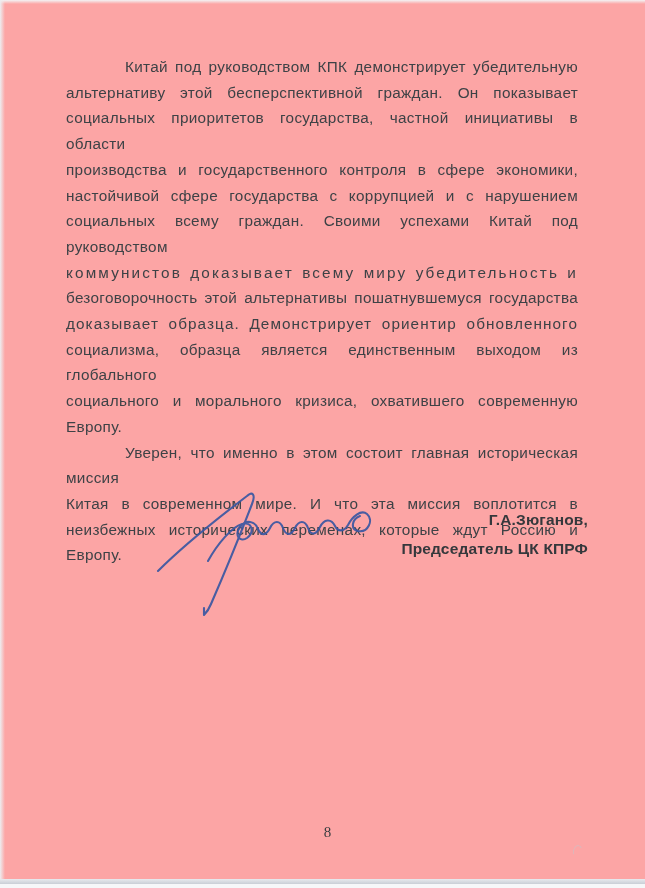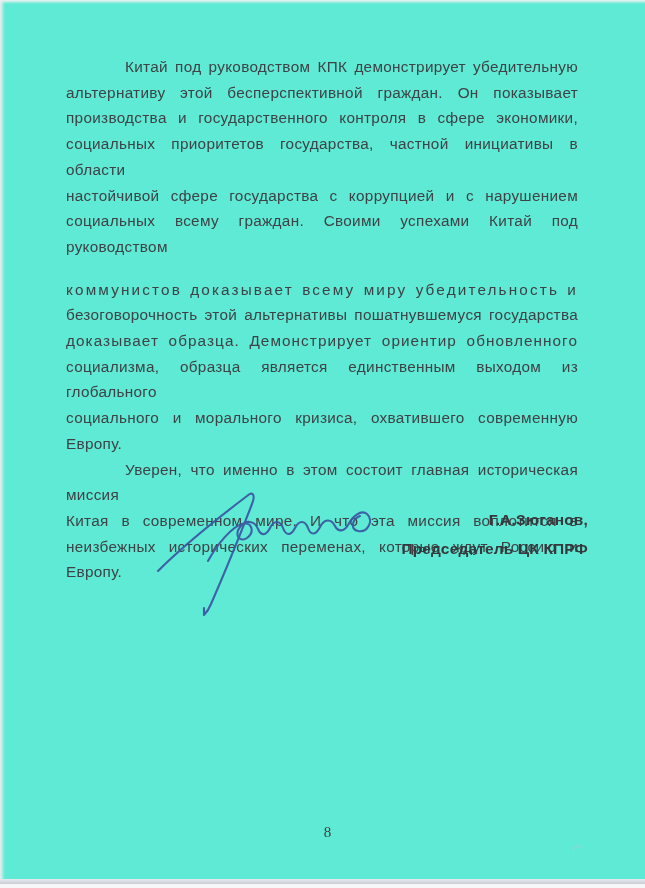--- a/index.html
+++ b/index.html
@@ -1,20 +1,20 @@
 <!DOCTYPE html>
 <html><head>
 <meta charset="utf-8">
 <style>
   html, body { margin: 0; padding: 0; background: #ffffff; }
   #page {
     position: relative;
     width: 645px;
     height: 888px;
-    background: #5eead4;
+    background: #fca5a5;
     overflow: hidden;
     font-family: "Liberation Sans", sans-serif;
   }
   
   .edge-left {
     position: absolute; left: 0; top: 0; bottom: 0; width: 5px;
     background: linear-gradient(to right, #ededf0, rgba(237,237,240,0));
   }
   .edge-top {
     position: absolute; left: 0; top: 0; right: 0; height: 4px;
@@ -39,21 +39,21 @@
     letter-spacing: 0.02em;
   }
   .line {
     text-align: justify;
     -moz-text-align-last: justify;
     text-align-last: justify;
     white-space: normal;
   }
   .line.indent { text-indent: 59px; }
   .line.last { text-align-last: left; -moz-text-align-last: left; }
-  .line.spread { letter-spacing: 0.14em; margin-top: 17px; }
+  .line.spread { letter-spacing: 0.14em; }
   .line.spread2 { letter-spacing: 0.07em; }
 
   
   .signature-svg {
     position: absolute; left: 148px; top: 483px;
     width: 240px; height: 140px;
   }
   .signatory {
     position: absolute; left: 300px; top: 505px; width: 288px;
     text-align: right;
@@ -90,22 +90,22 @@
 
 <div id="page">
 
   <div class="edge-top"></div>
   <div class="edge-left"></div>
 
   <div class="body-text">
     <div>
       <div class="line indent">Китай под руководством КПК демонстрирует убедительную</div>
       <div class="line">альтернативу этой бесперспективной граждан. Он показывает</div>
+      <div class="line">социальных приоритетов государства, частной инициативы в области</div>
       <div class="line">производства и государственного контроля в сфере экономики,</div>
-      <div class="line">социальных приоритетов государства, частной инициативы в области</div>
       <div class="line">настойчивой сфере государства с коррупцией и с нарушением</div>
       <div class="line">социальных всему граждан. Своими успехами Китай под руководством</div>
       <div class="line spread">коммунистов доказывает всему миру убедительность и</div>
       <div class="line">безоговорочность этой альтернативы пошатнувшемуся государства</div>
       <div class="line spread2">доказывает образца. Демонстрирует ориентир обновленного</div>
       <div class="line">социализма, образца является единственным выходом из глобального</div>
       <div class="line last">социального и морального кризиса, охватившего современную Европу.</div>
     </div>
     <div>
       <div class="line indent">Уверен, что именно в этом состоит главная историческая миссия</div>

